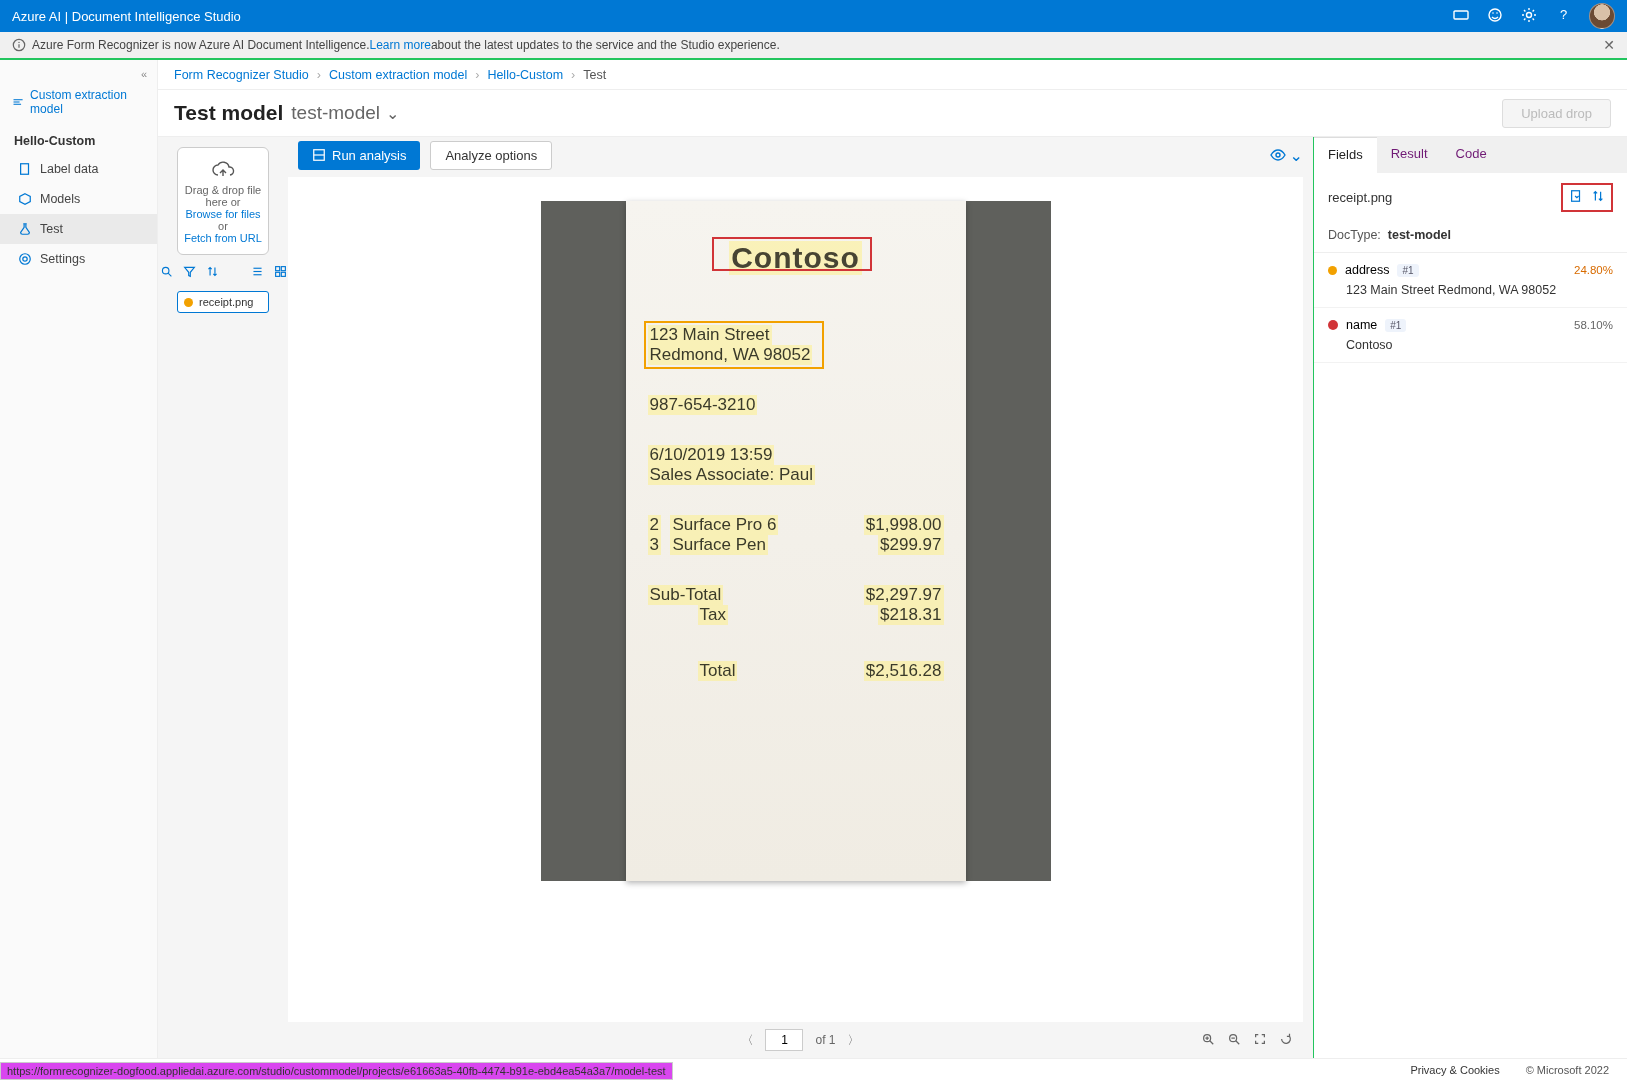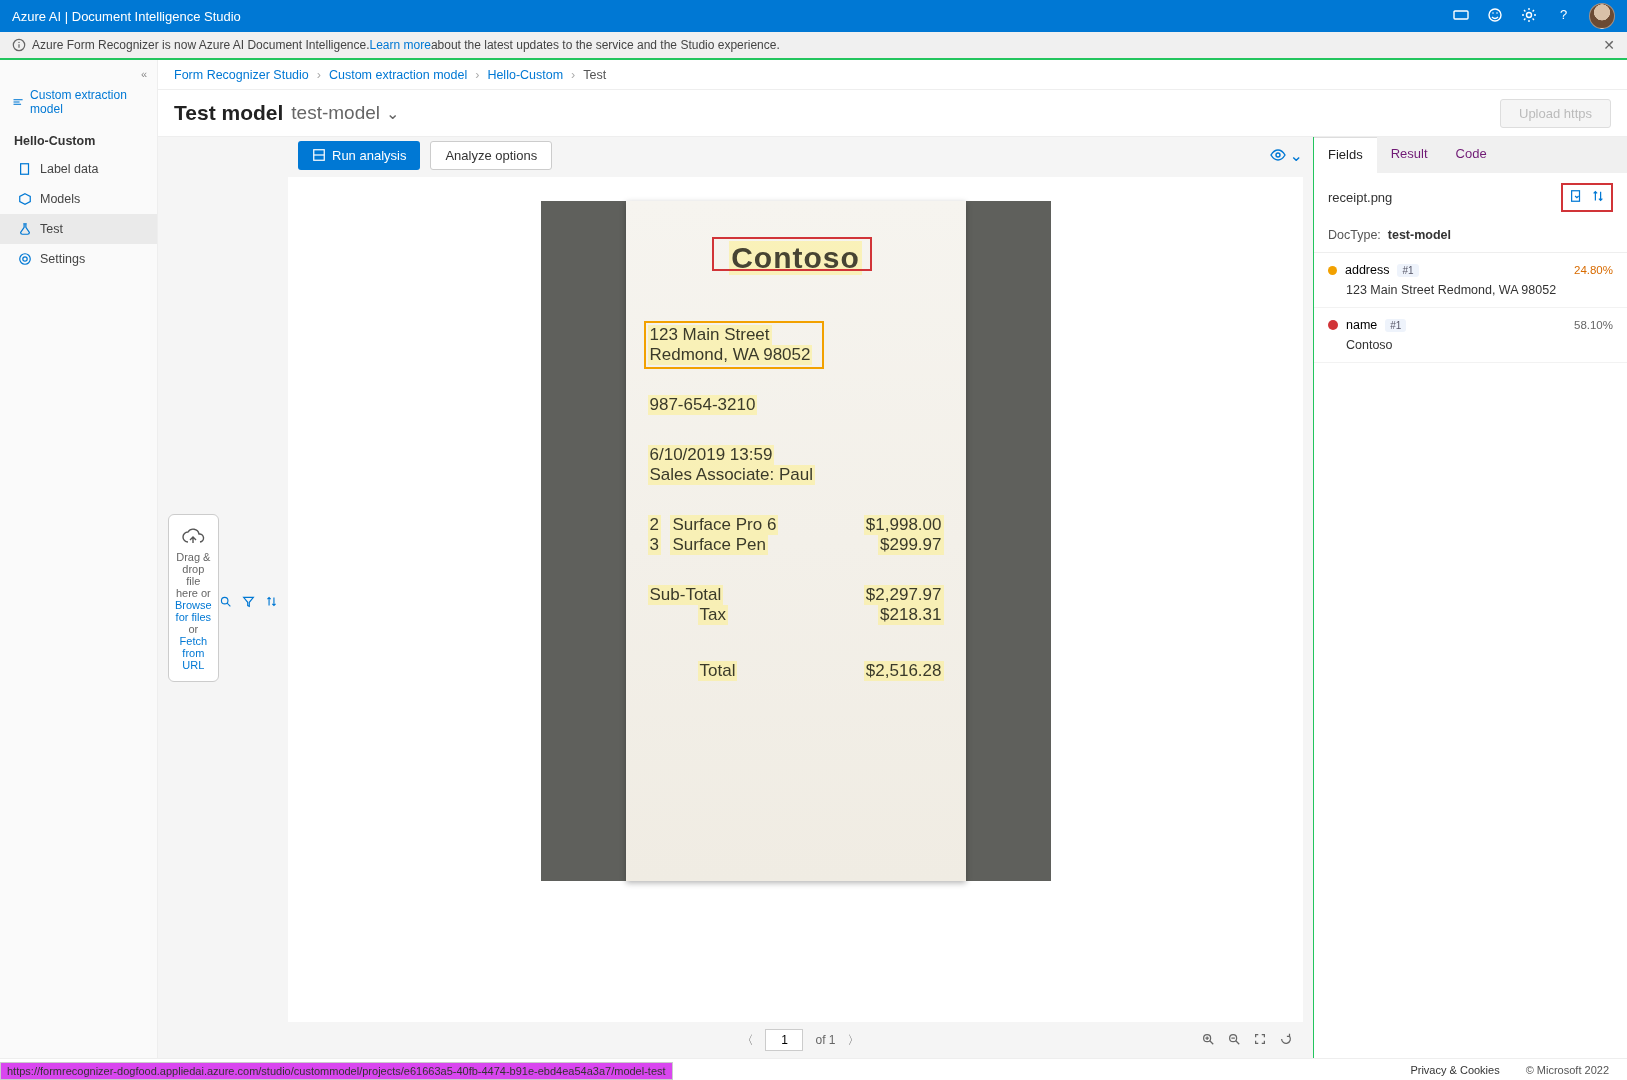--- a/index.html
+++ b/index.html
@@ -31,21 +31,21 @@
 .breadcrumb .sep { color: #aaa; }
 .breadcrumb .current { color: #555; }
 .titlebar { height: 46px; display: flex; align-items: center; padding: 0 16px; background: #fff; }
 .titlebar h1 { font-size: 21px; font-weight: 600; color: #222; }
 .titlebar .model-name { font-size: 19px; color: #666; margin-left: 8px; }
 .titlebar .chev { margin-left: 6px; color: #666; }
 .titlebar .upload-btn { margin-left: auto; padding: 6px 18px; border: 1px solid #ddd; border-radius: 3px; background: #f5f5f5; color: #bbb; font-size: 13px; }
 
 .workspace { flex: 1; display: flex; background: #f5f5f5; border-top: 1px solid #eee; }
 
-.files-pane { width: 130px; padding: 10px; display: flex; flex-direction: row; align-items: center; }
+.files-pane { width: 130px; padding: 10px; display: flex; flex-direction: column; align-items: center; }
 .dropzone { width: 92px; border: 1px solid #ccc; border-radius: 6px; padding: 10px 6px; text-align: center; font-size: 11px; color: #666; background: #fff; }
 .dropzone svg { width: 24px; height: 24px; stroke: #555; fill: none; }
 .dropzone a { color: #0078d4; text-decoration: none; display: block; }
 .file-tools { margin-top: 10px; display: flex; gap: 10px; color: #0078d4; font-size: 13px; align-items: center; }
 .file-tools .spacer { width: 12px; }
 .file-tools svg { width: 13px; height: 13px; stroke: #0078d4; fill: none; }
 .file-item { margin-top: 10px; width: 92px; border: 1.5px solid #0078d4; border-radius: 3px; padding: 4px 6px; display: flex; align-items: center; gap: 6px; font-size: 11px; color: #333; background: #fff; }
 .dot-orange { width: 9px; height: 9px; border-radius: 50%; background: #f2a100; }
 
 .viewer { flex: 1; display: flex; flex-direction: column; }
@@ -180,21 +180,21 @@
       <a href="#">Custom extraction model</a>
         <span class="sep">›</span>
       <a href="#">Hello-Custom</a>
         <span class="sep">›</span>
       <span class="current">Test</span>
     </div>
     <div class="titlebar">
       <h1>Test model</h1>
       <span class="model-name">test-model</span>
       <span class="chev">⌄</span>
-      <button class="upload-btn">Upload https</button>
+      <button class="upload-btn">Upload drop</button>
     </div>
 
     <div class="workspace">
 
       <div class="files-pane">
         <div class="dropzone">
           <svg viewBox="0 0 24 24">
               <path d="M7 17a5 5 0 010-10 6 6 0 0111 2 4 4 0 011 8" fill="none" stroke="#555"></path>
               <path d="M12 12v6M9 15l3-3 3 3" fill="none" stroke="#555"></path>
             </svg>

